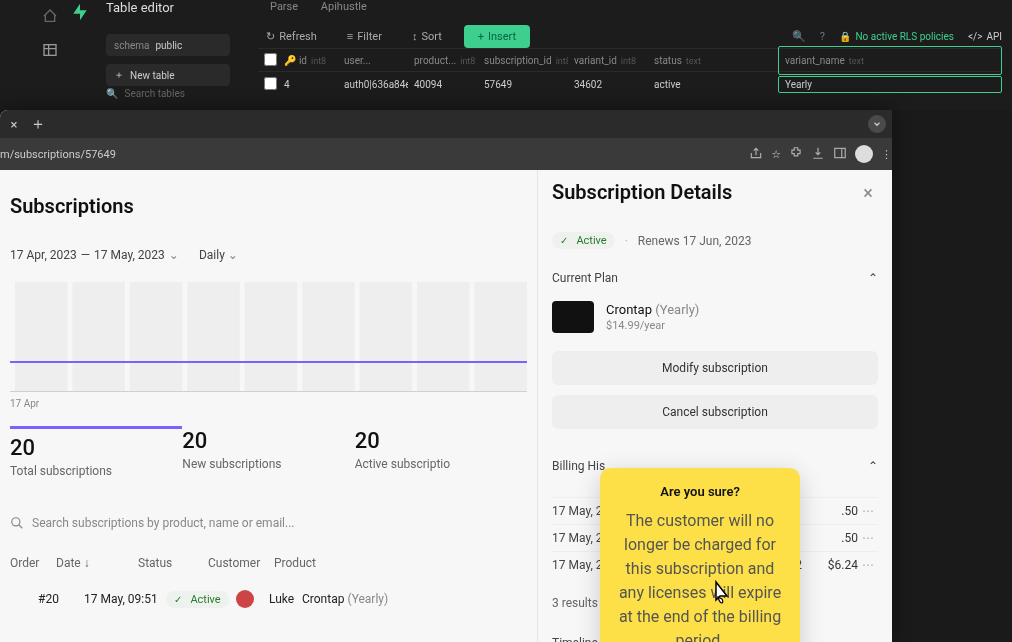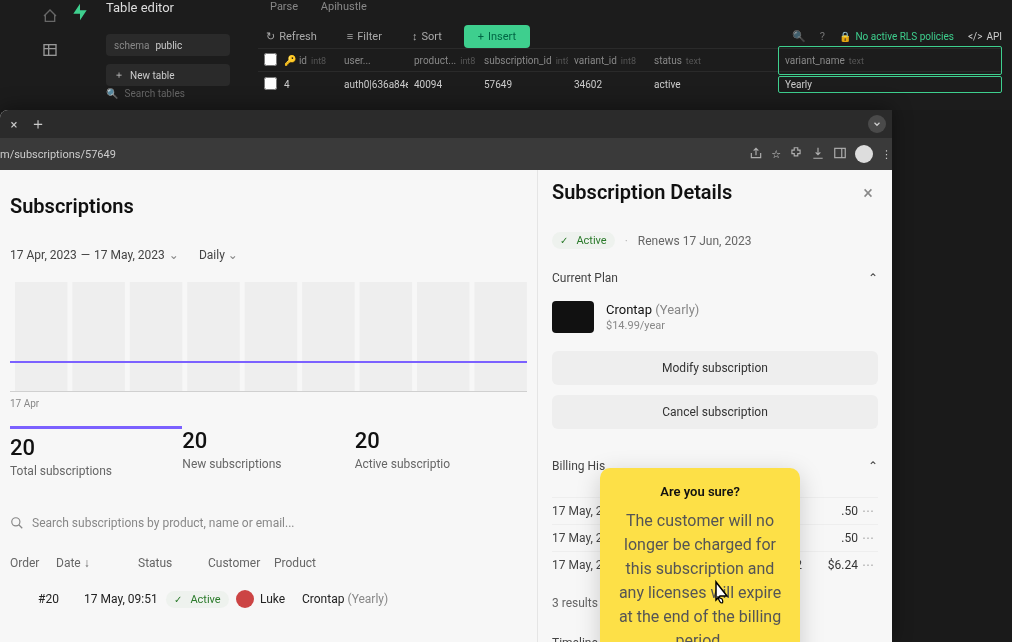--- a/index.html
+++ b/index.html
@@ -82,21 +82,21 @@
   .th-date { width:82px; }
   .th-status { width:70px; }
   .th-customer { width:66px; }
   .th-product { flex:1; }
 
   .table-row { margin-top:20px; display:flex; align-items:center; font-size:12px; color:#222;margin-left:28px; }
   .td-order { width:46px; }
   .td-date { width:82px; }
   .td-status { width:70px; }
   .status-pill { display:inline-flex; align-items:center; gap:4px; padding:2px 8px; border-radius:10px; background:#eef2ee; color:#2a7a2a; font-size:11px; }
-  .td-customer { width:66px; display:flex; align-items:center; gap:6px; }
+  .td-customer { width:66px; display:flex; align-items:center; gap:15px; }
   .avatar { width:18px; height:18px; border-radius:50%; background:#c44; }
   .td-product { flex:1; }
   .plan-muted { color:#888; }
 
   
   .status-line { margin-top:28px; display:flex; align-items:center; gap:10px; font-size:12px; color:#666; }
   .active-badge { display:inline-flex; align-items:center; gap:4px; padding:2px 8px; border-radius:10px; background:#eef2ee; color:#2a7a2a; font-size:11px; }
   .dot { color:#bbb; }
   .section-head { margin-top:22px; font-size:12px; color:#444; display:flex; align-items:flex-start; justify-content:space-between; }
   .plan-row { margin-top:16px; display:flex; align-items:center; gap:12px; }

